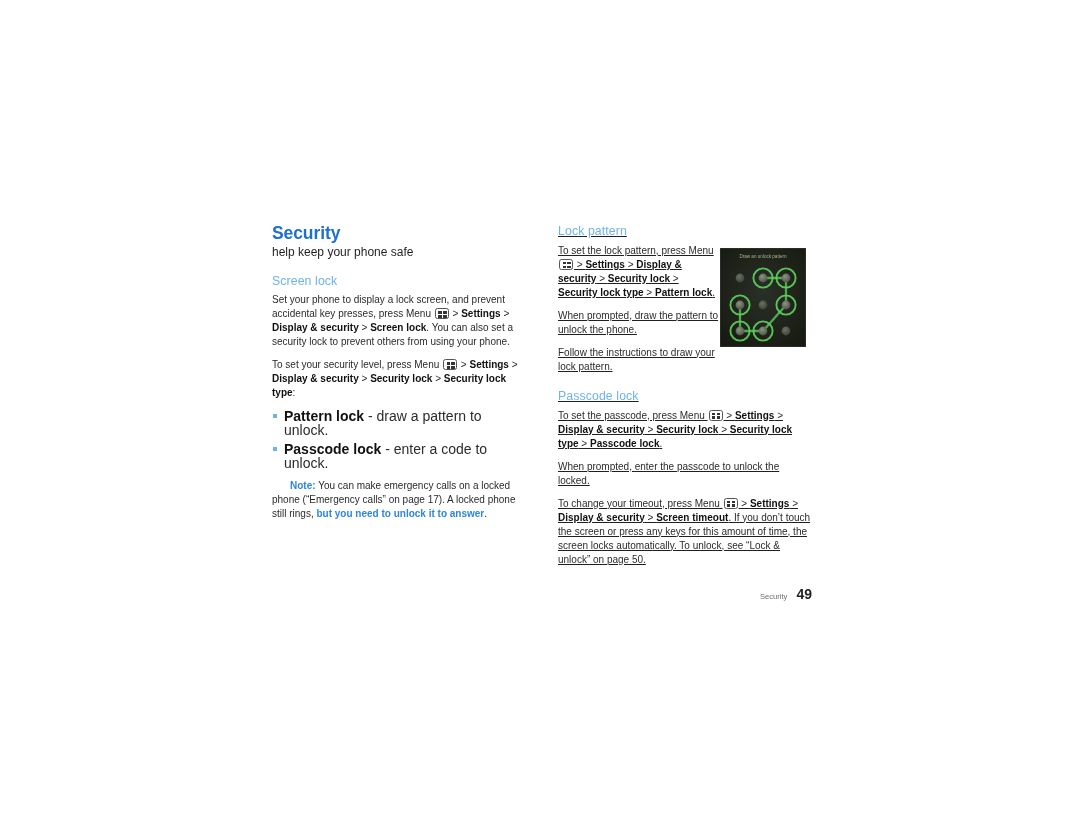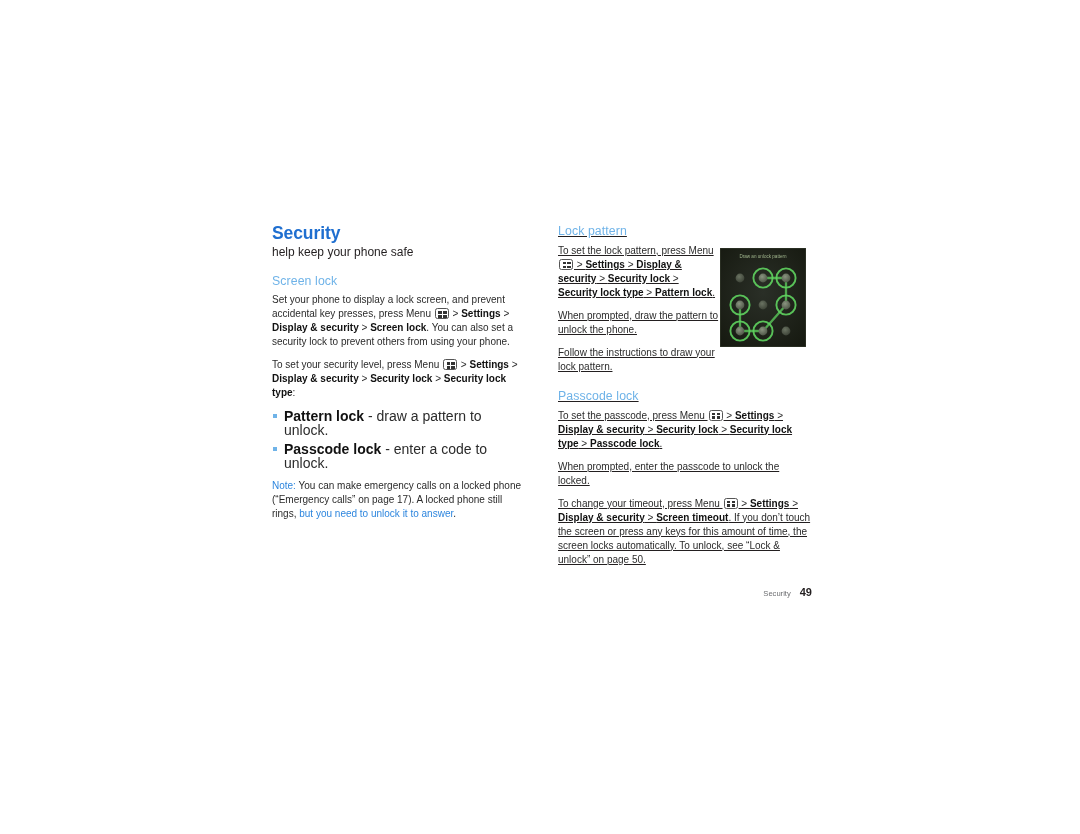--- a/index.html
+++ b/index.html
@@ -66,25 +66,26 @@
     text-align: left;
   }
   p.body:last-child { margin-bottom: 0; }
 
   b, .b {
     font-weight: bold;
     color: #111111;
   }
   .blue {
     color: #2e86de;
-    font-weight: normal;
+    font-weight: bold;
+    margin-left: 18px;
   }
   .bluelink {
     color: #2e86de;
-    font-weight: normal;
+    font-weight: bold;
   }
 
   
   ul.bullets {
     list-style: none;
     margin: 0 0 9px 0;
     padding: 0;
   }
   ul.bullets li {
     position: relative;
@@ -142,21 +143,21 @@
     left: 558px;
     top: 586px;
     width: 254px;
     text-align: right;
     font-size: 7.6px;
     color: #6d6e71;
   }
   .footer .pg {
     font-weight: bold;
     color: #231f20;
-    font-size: 11px;
+    font-size: 14px;
     margin-left: 9px;
   }
 </style>
 </head>
 <body>
 
 <div class="page">
 
   <div class="col col-left">
 

